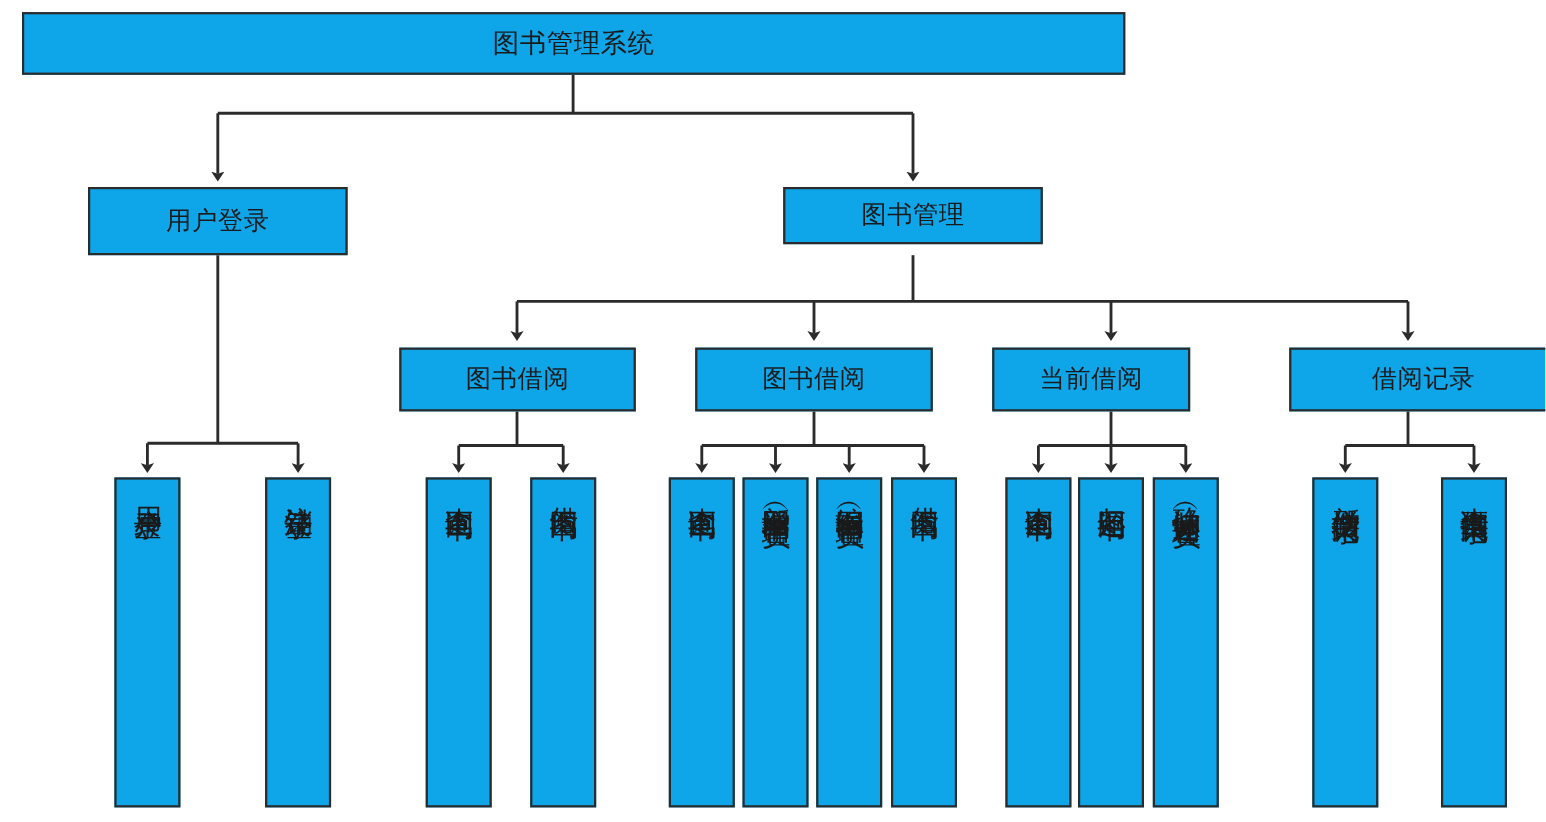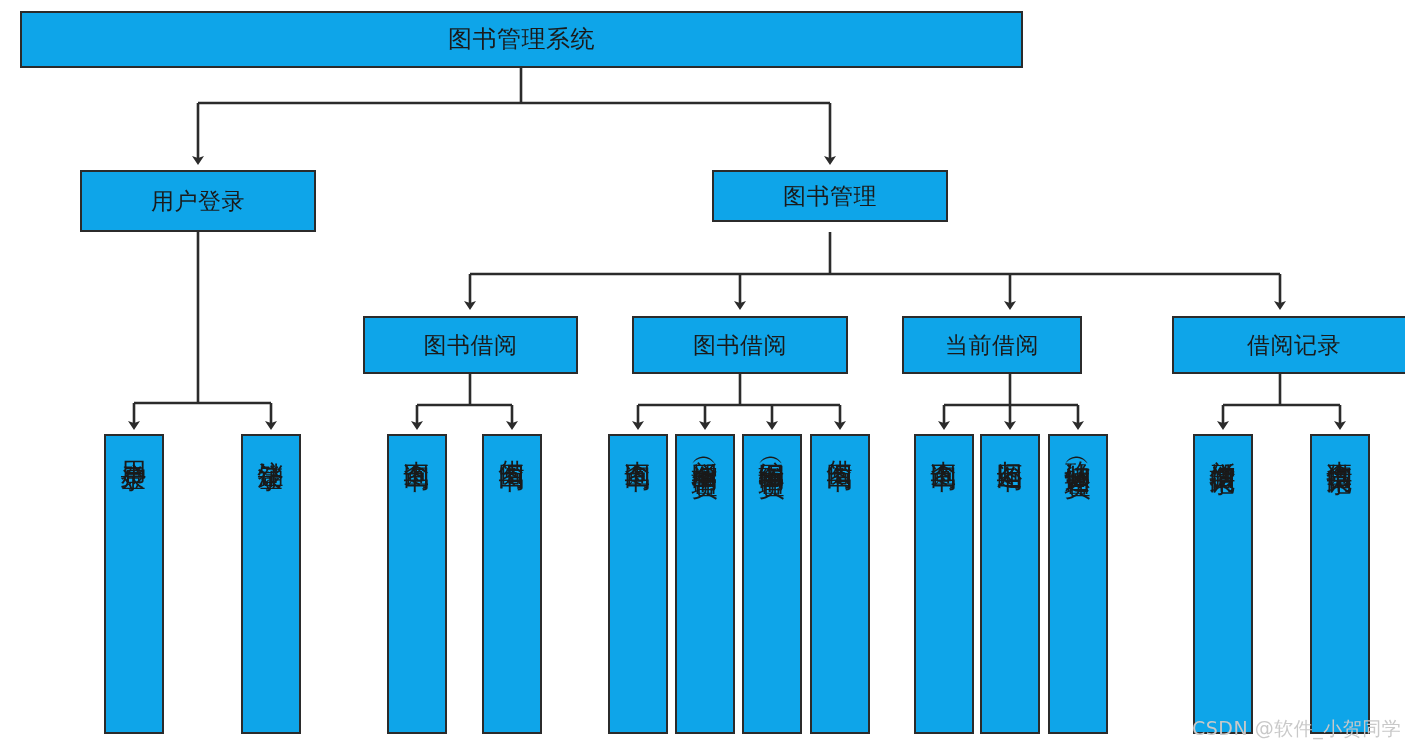--- a/index.html
+++ b/index.html
@@ -203,15 +203,14 @@
   </div>
 
   <div class="node v" style="left:1193px; top:434px; width:60px; height:300px;">
     <span class="label">新增借阅记录</span>
   </div>
 
   <div class="node v" style="left:1310px; top:434px; width:60px; height:300px;">
     <span class="label">查询借阅记录</span>
   </div>
 
-  <div class="watermark" style="left:1192px; top:716px;">CSDN @软件_小贺同学</div>
 
 </div>
 
 </body></html>

